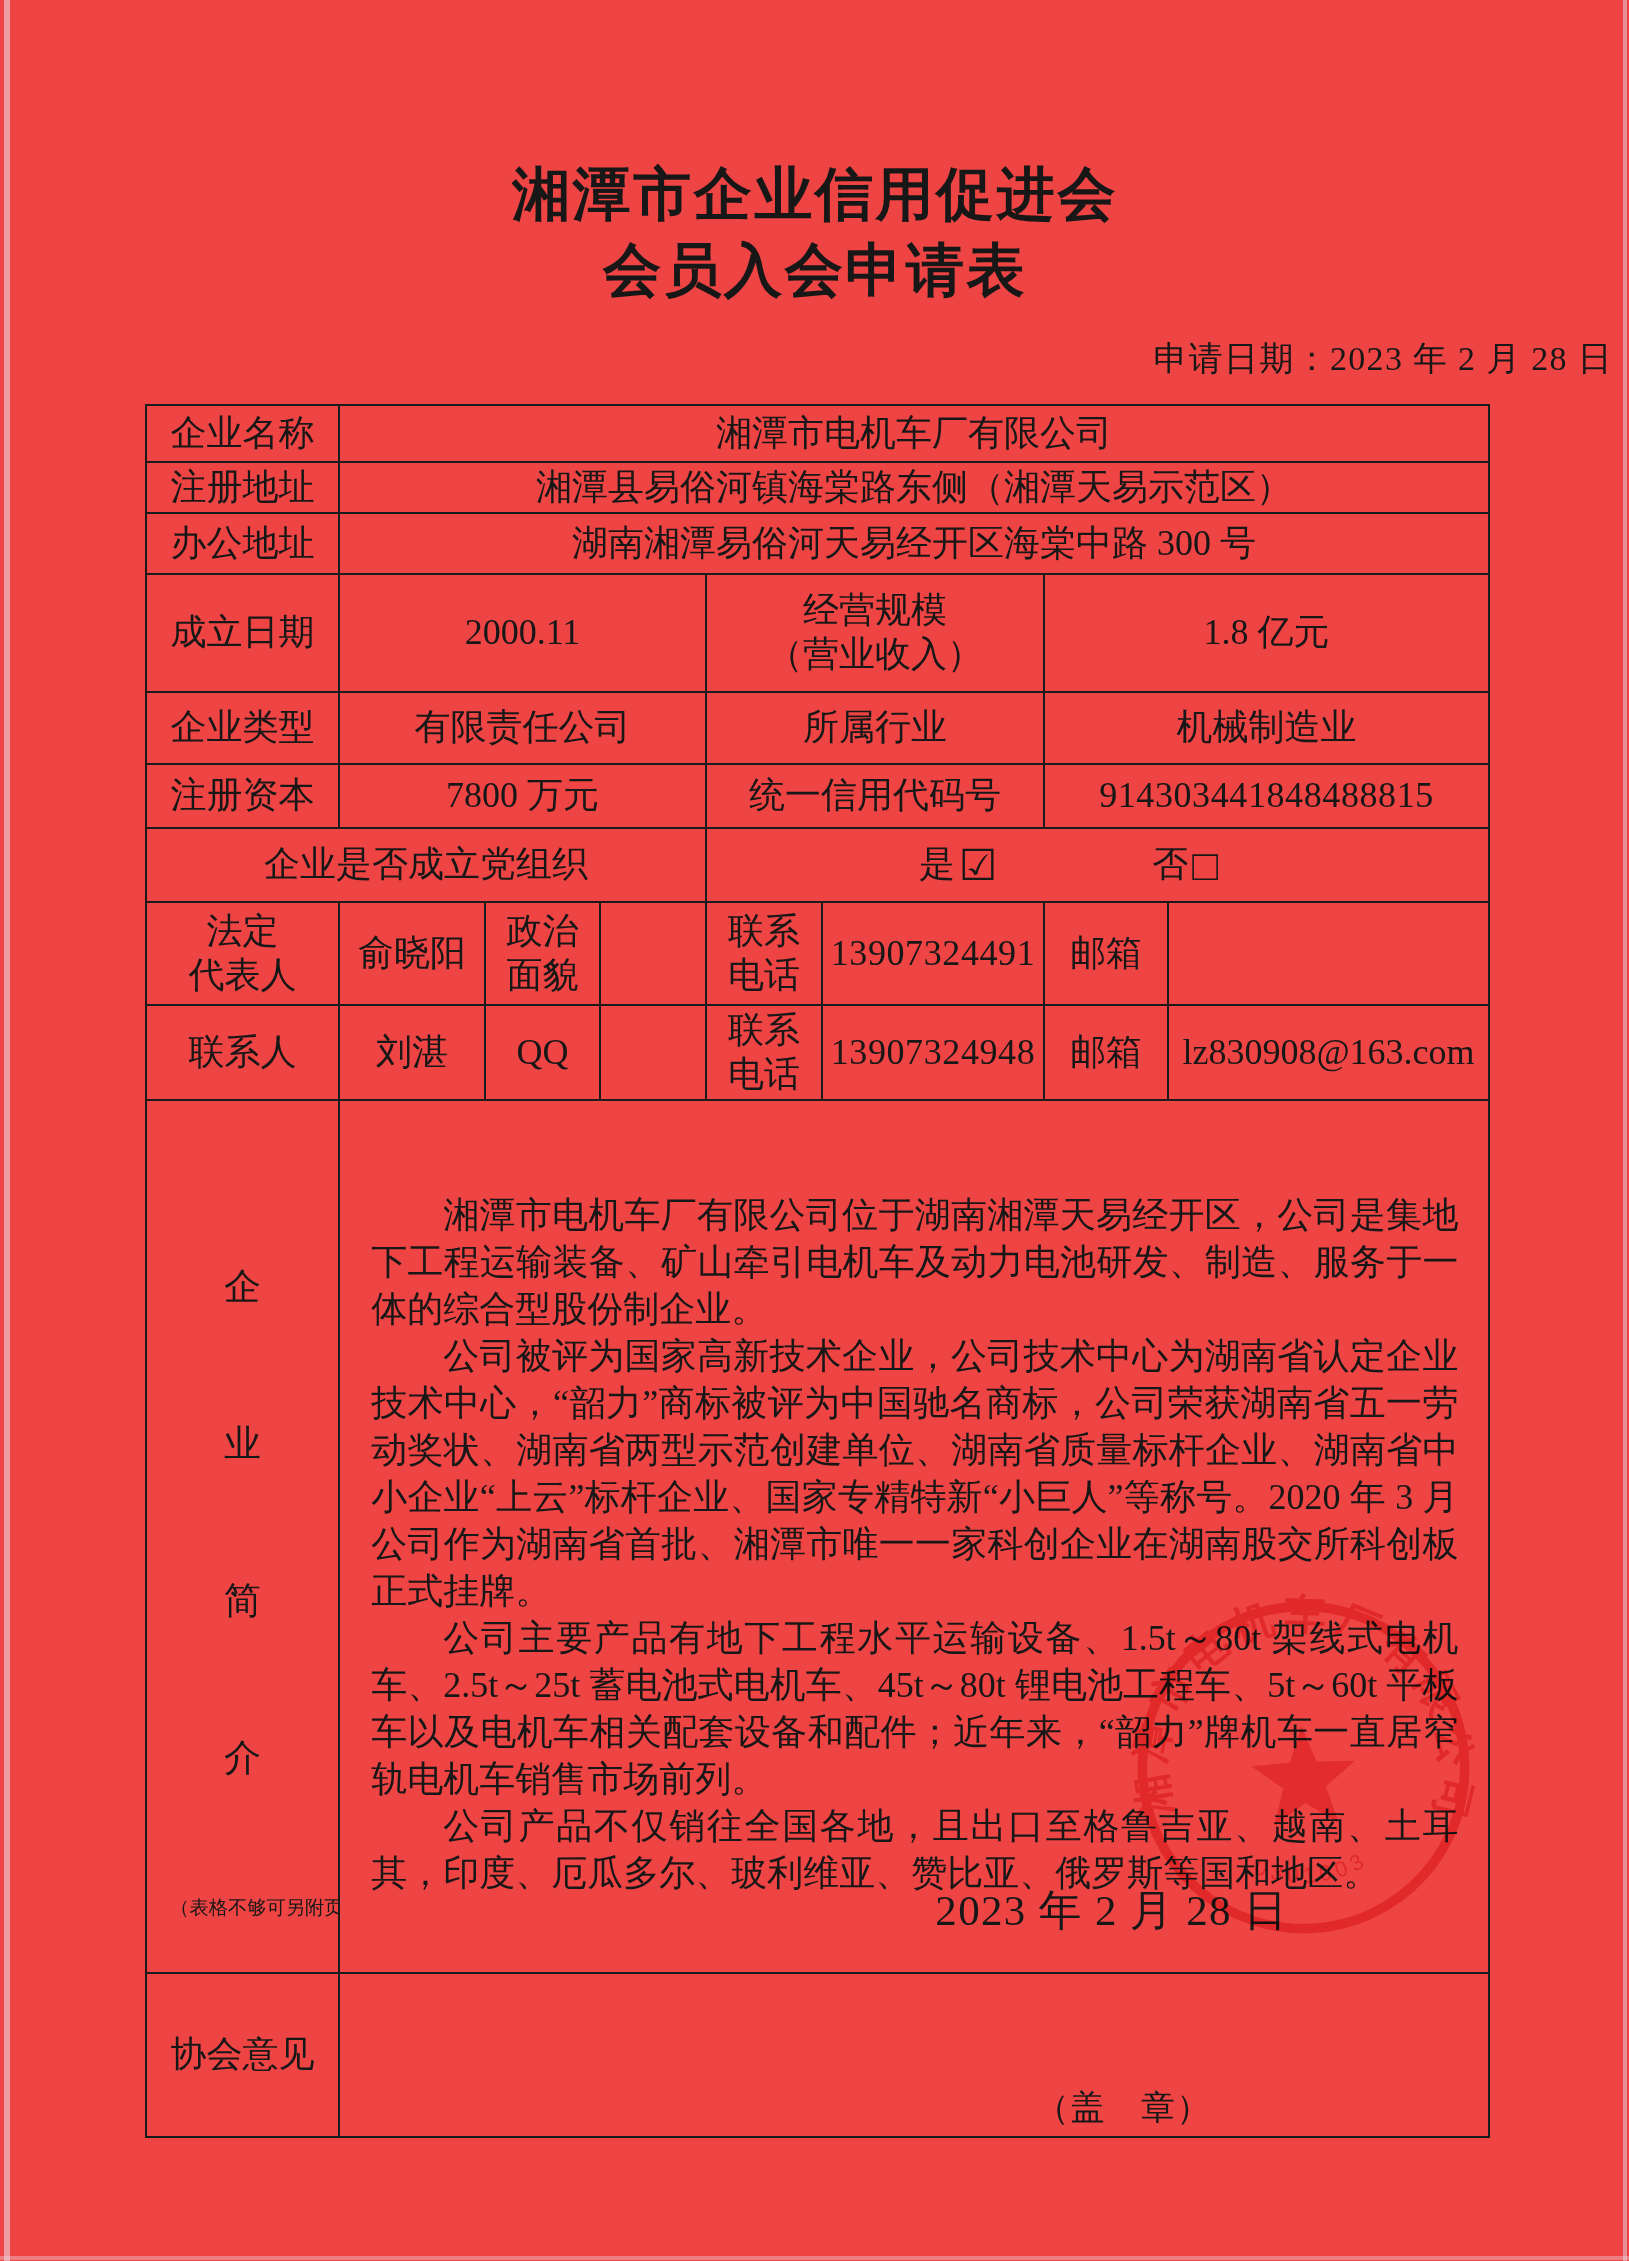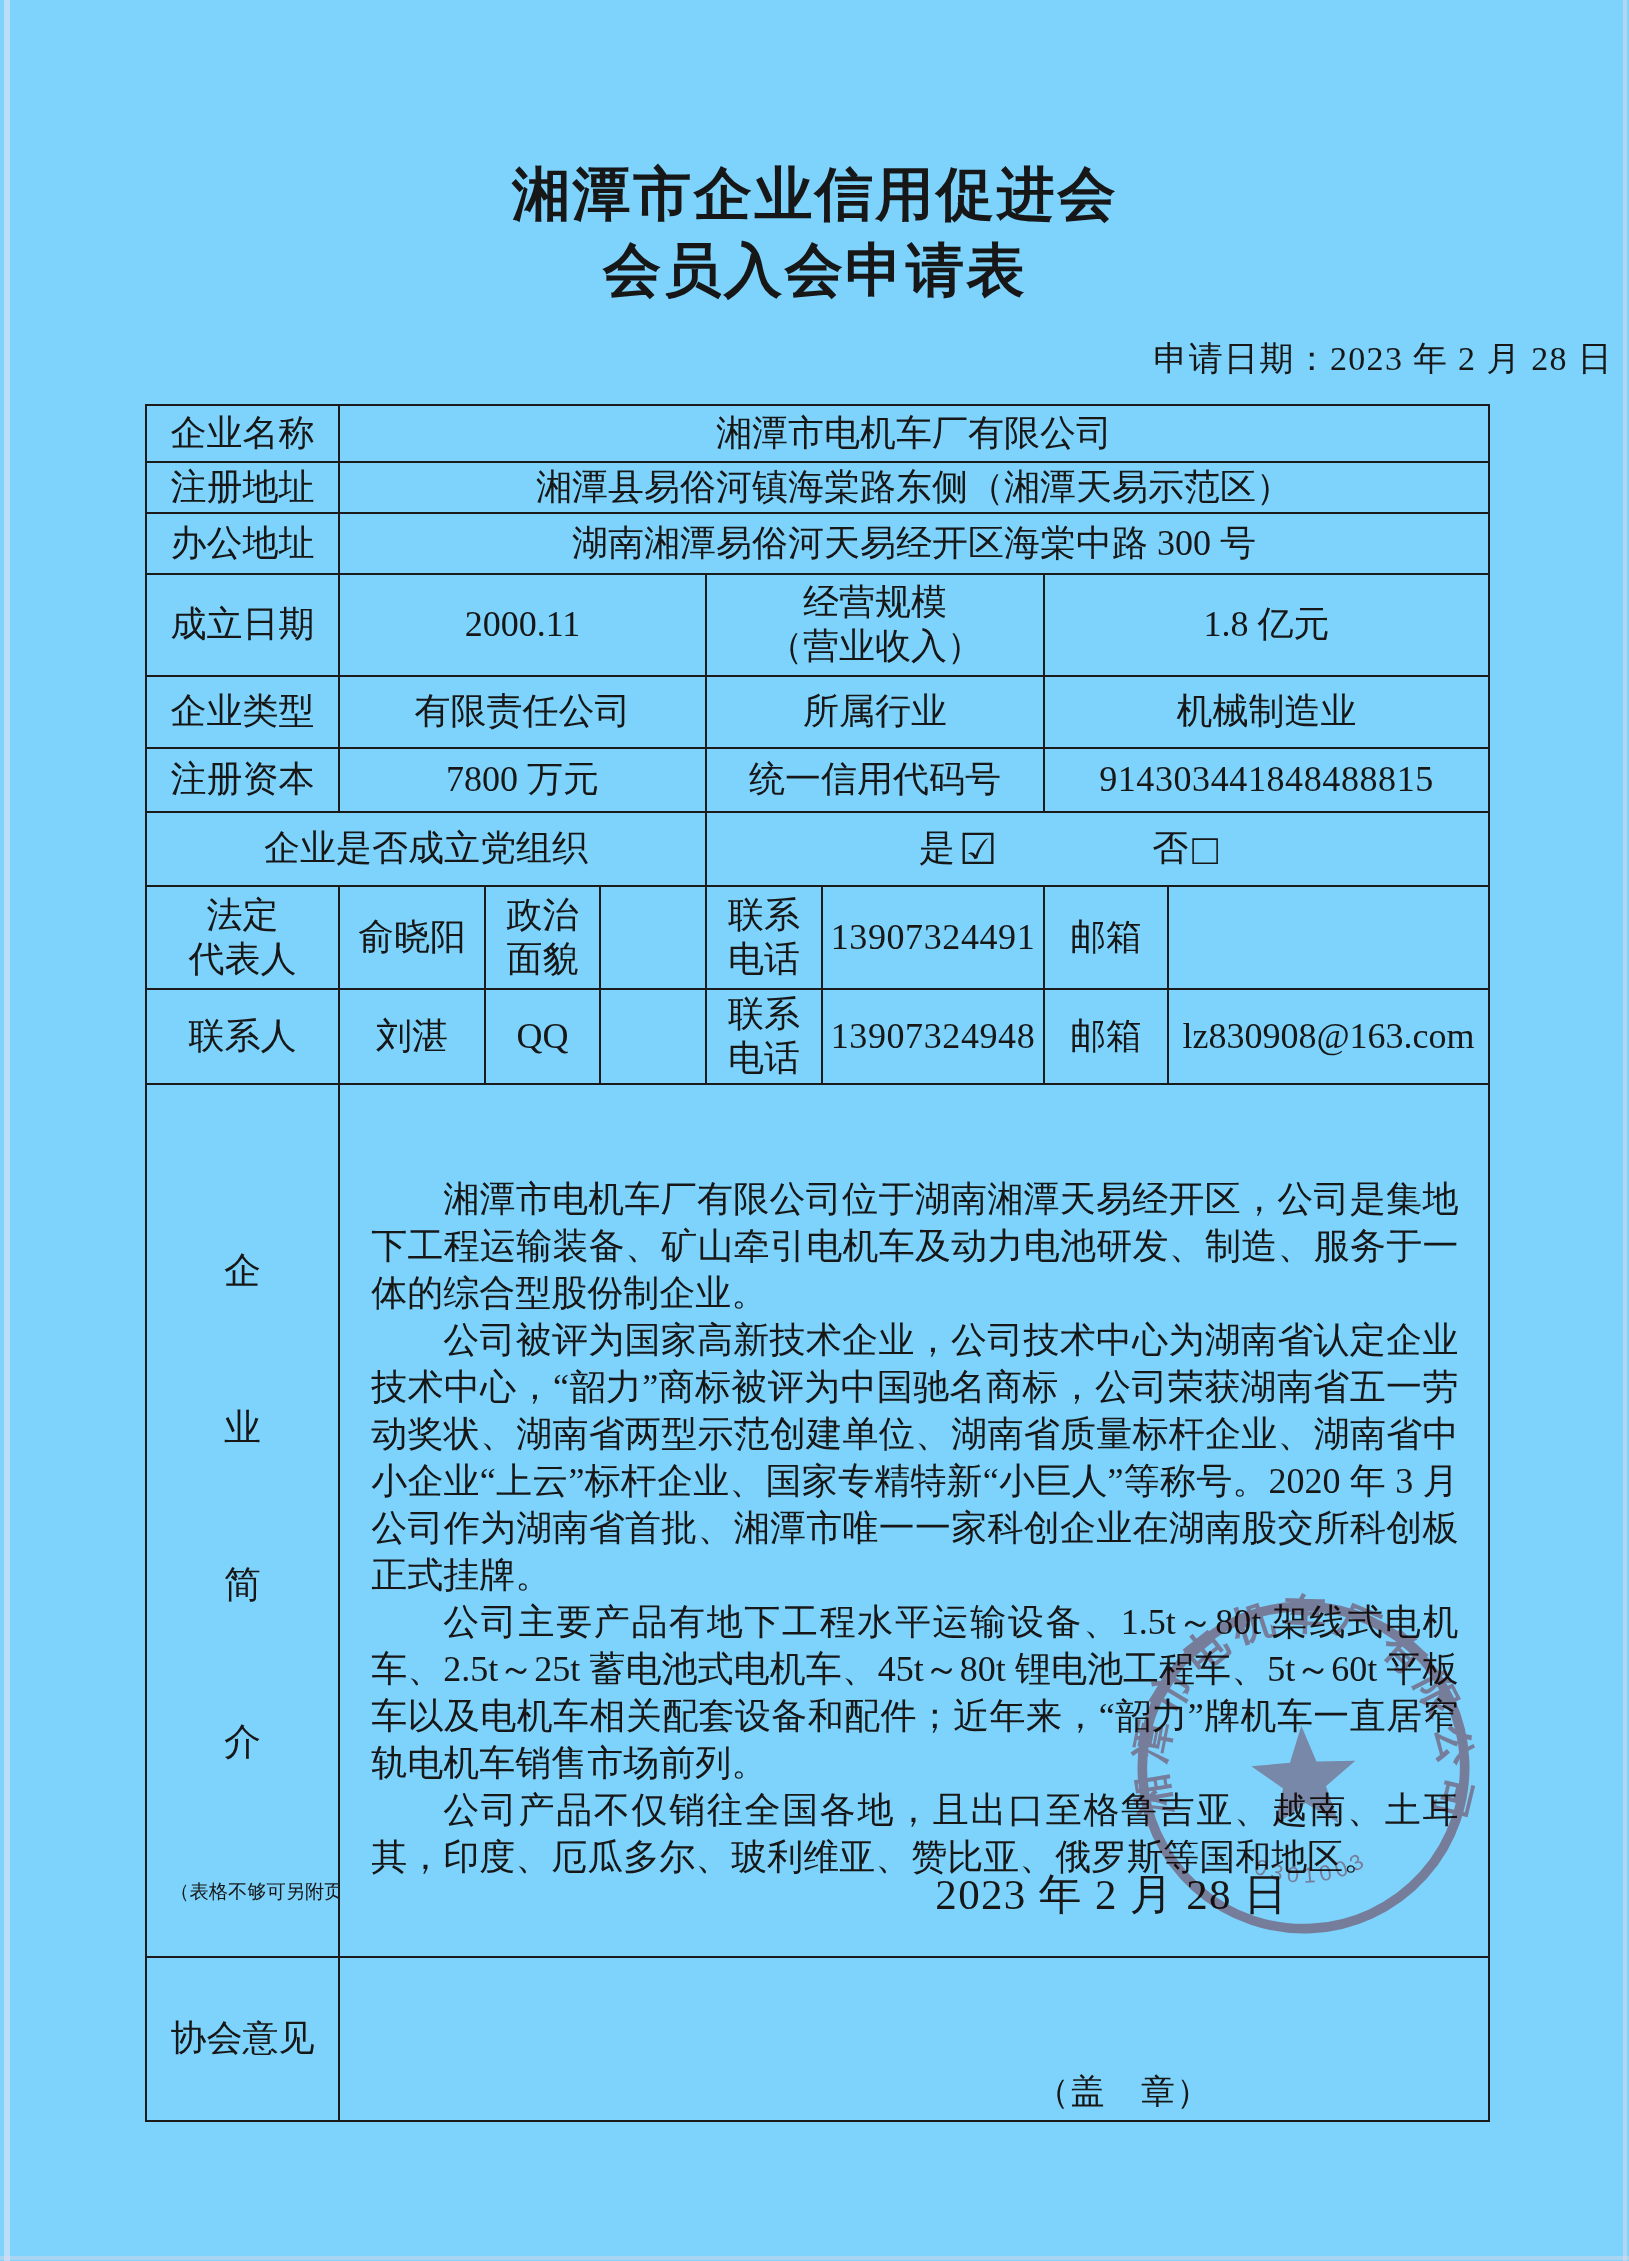--- a/index.html
+++ b/index.html
@@ -1,20 +1,20 @@
 <!DOCTYPE html>
 <html style="font-size:10.3px"><head>
 <meta charset="utf-8">
 <style>
   html,body{margin:0;padding:0;background:#d9d9de;}
   .page{
     position:relative;
     width:1630px;height:2261px;
     margin:0 auto;
-    background:#7dd3fc;
+    background:#ef4444;
     color:#171717;
     font-family:"Liberation Serif","DejaVu Serif",serif;
     overflow:hidden;
   }
   
   .edge{position:absolute;pointer-events:none;}
   .edge.left{left:3.9px;top:0;width:6.4px;height:100%;background:#efe6f2;opacity:.55;}
   .edge.right{right:2.6px;top:0;width:4.5px;height:100%;background:#e3dae6;opacity:.5;}
   .edge.bottom{left:0;bottom:1.3px;width:100%;height:3.9px;background:#ead9e6;opacity:.4;}
 
@@ -140,21 +140,21 @@
     <tr style="height:50px">
       <td>注册地址</td>
       <td colspan="7">湘潭县易俗河镇海棠路东侧（湘潭天易示范区）</td>
     </tr>
 
     <tr style="height:61px">
       <td>办公地址</td>
       <td colspan="7">湖南湘潭易俗河天易经开区海棠中路 300 号</td>
     </tr>
 
-    <tr style="height:102px">
+    <tr style="height:118px">
       <td>成立日期</td>
       <td colspan="3">2000.11</td>
       <td colspan="2">
         <div>经营规模</div>
         <div>（营业收入）</div>
       </td>
       <td colspan="2">1.8 亿元</td>
     </tr>
 
     <tr style="height:72px">

